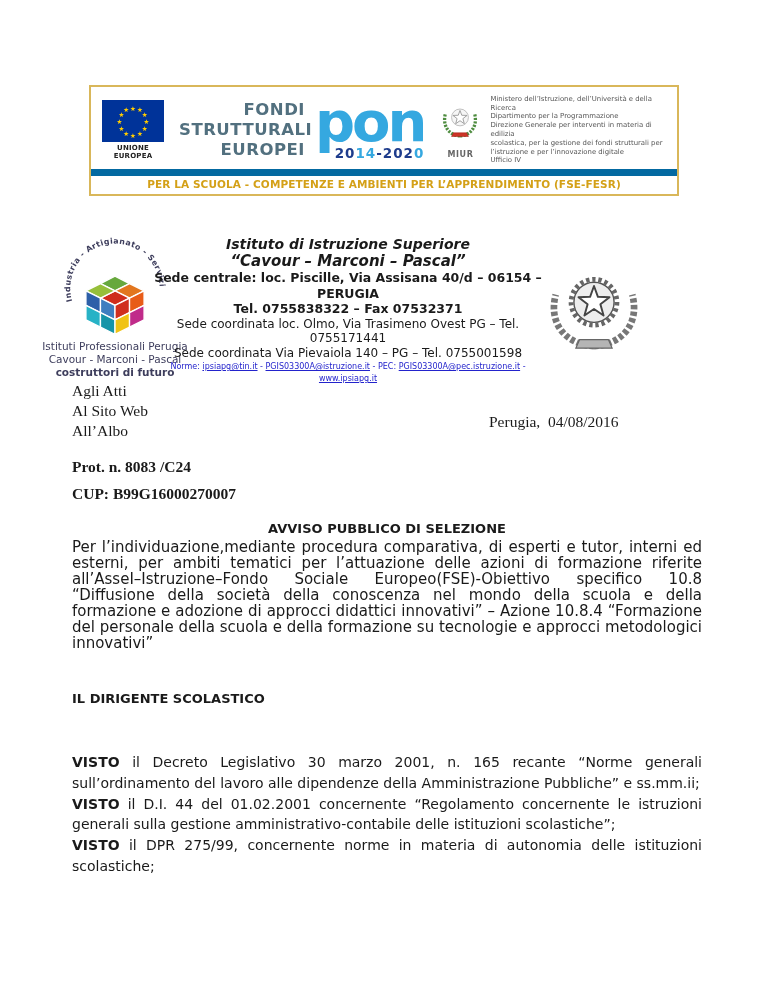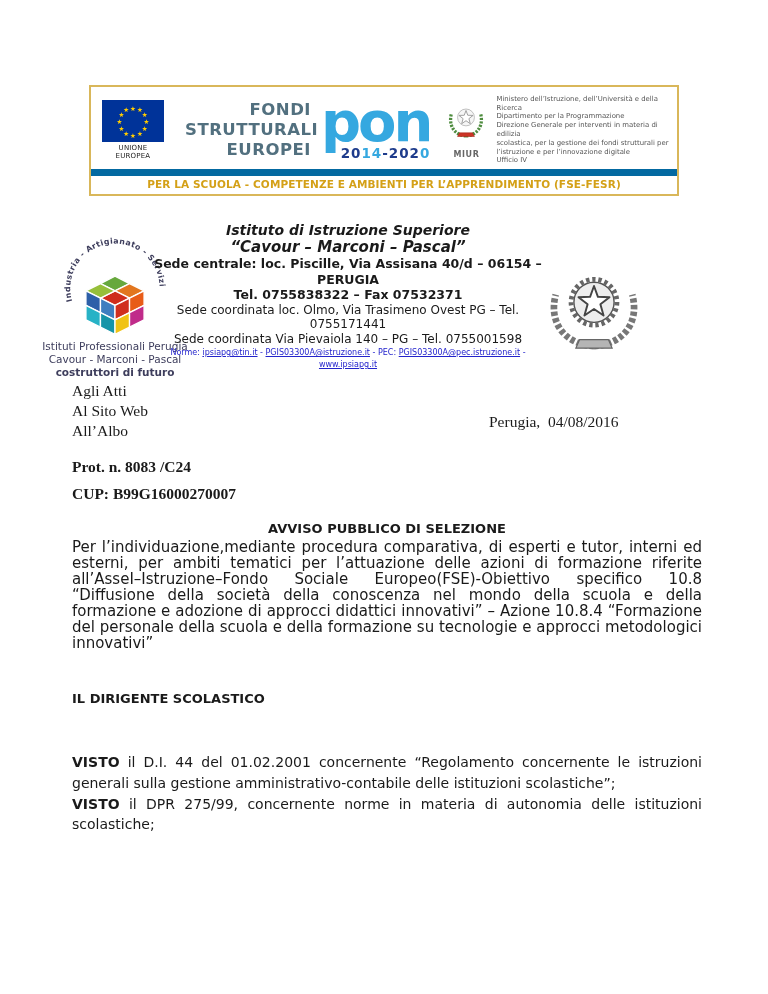--- a/index.html
+++ b/index.html
@@ -3,38 +3,38 @@
 <meta charset="utf-8">
 <style>
   html,body{margin:0;padding:0;background:#fff;}
   .page{position:relative;width:768px;height:994px;background:#fff;overflow:hidden;
         font-family:"DejaVu Sans",sans-serif;color:#1a1a1a;}
 
   
   .banner{position:absolute;left:89px;top:85px;width:590px;border:2px solid #d9b75a;background:#fff;box-sizing:border-box;}
   .banner-row{display:flex;align-items:center;padding:7px 6px 3px 10px;height:72px;}
   .eu-block{width:64px;flex:none;text-align:center;}
-  .eu-label{font-size:7px;font-weight:normal;color:#222;margin-top:2px;letter-spacing:.2px;}
-  .fondi{margin-left:20px;width:126px;flex:none;text-align:right;font-weight:bold;
+  .eu-label{font-size:7px;font-weight:bold;color:#222;margin-top:2px;letter-spacing:.2px;}
+  .fondi{margin-left:14px;width:126px;flex:none;text-align:right;font-weight:bold;
          font-size:16.5px;line-height:20px;color:#52707f;letter-spacing:.5px;}
   .pon{margin-left:10px;flex:none;display:flex;flex-direction:column;align-items:flex-end;}
   .pon-word{font-size:56px;font-weight:bold;color:#35a8e0;line-height:44px;letter-spacing:-3px;}
   .pon-years{font-size:13.5px;font-weight:bold;letter-spacing:1px;margin-top:1px;}
   .navy{color:#1e3c8c}.light{color:#35a8e0}
   .miur-block{margin-left:14px;flex:none;text-align:center;}
   .miur-label{font-size:8px;font-weight:bold;color:#666;margin-top:12px;letter-spacing:.6px;}
   .ministry{margin-left:8px;flex:1;font-size:6.9px;line-height:8.8px;color:#555;}
   .strip{text-align:center;font-size:10.5px;font-weight:bold;color:#d4a017;
          padding:2px 0 4px;border-top:7px solid #0369a1;letter-spacing:.1px;}
 
   
   .lh-left{position:absolute;left:42px;top:236px;width:146px;text-align:center;
            color:#3d3d5c;font-size:10.5px;line-height:13px;}
   .lh-left .bold{font-weight:bold;}
-  .lh-center{position:absolute;left:152px;top:222px;width:392px;text-align:center;}
+  .lh-center{position:absolute;left:152px;top:236px;width:392px;text-align:center;}
   .lh-title{font-size:14px;font-weight:bold;font-style:italic;}
   .lh-sub{font-size:15px;font-weight:bold;font-style:italic;}
   .lh-bold{font-size:12.5px;font-weight:bold;line-height:15.5px;}
   .lh-reg{font-size:12px;line-height:14.5px;}
   .lh-email{font-size:8px;color:#2323cc;margin-top:2px;line-height:10px;}
   .lnk{text-decoration:underline;cursor:pointer;}
   .lh-right{position:absolute;left:536px;top:264px;}
 
   
   .serif{font-family:"Liberation Serif",serif;}
@@ -174,18 +174,19 @@
   <div class="dateline serif">Perugia,  04/08/2016</div>
   <div class="prot serif">Prot. n. 8083 /C24</div>
   <div class="cup serif">CUP: B99G16000270007</div>
 
   <div class="main">
     <h1 class="avviso-title">AVVISO PUBBLICO DI SELEZIONE</h1>
     <p class="body-par">Per l’individuazione,mediante procedura comparativa, di esperti e tutor, interni ed esterni, per ambiti tematici per l’attuazione delle azioni di formazione riferite all’AsseI–Istruzione–Fondo Sociale Europeo(FSE)-Obiettivo specifico 10.8 “Diffusione della società della conoscenza nel mondo della scuola e della formazione e adozione di approcci didattici innovativi” –  Azione 10.8.4 “Formazione del personale della scuola e della formazione su tecnologie e approcci metodologici innovativi”</p>
     <div class="dirigente">IL DIRIGENTE SCOLASTICO</div>
 
     <div class="visto">
+      <p><b>VISTO</b> <span>il Decreto Legislativo 30 marzo 2001, n. 165 recante “Norme generali sull’ordinamento del lavoro alle dipendenze della Amministrazione Pubbliche” e ss.mm.ii;</span></p>
       <p><b>VISTO</b> <span>il D.I. 44 del 01.02.2001 concernente “Regolamento concernente le istruzioni generali sulla gestione amministrativo-contabile delle istituzioni scolastiche”;</span></p>
       <p><b>VISTO</b> <span>il DPR 275/99, concernente norme in materia di autonomia delle istituzioni scolastiche;</span></p>
     </div>
   </div>
 
 </div>
 
 </body></html>

